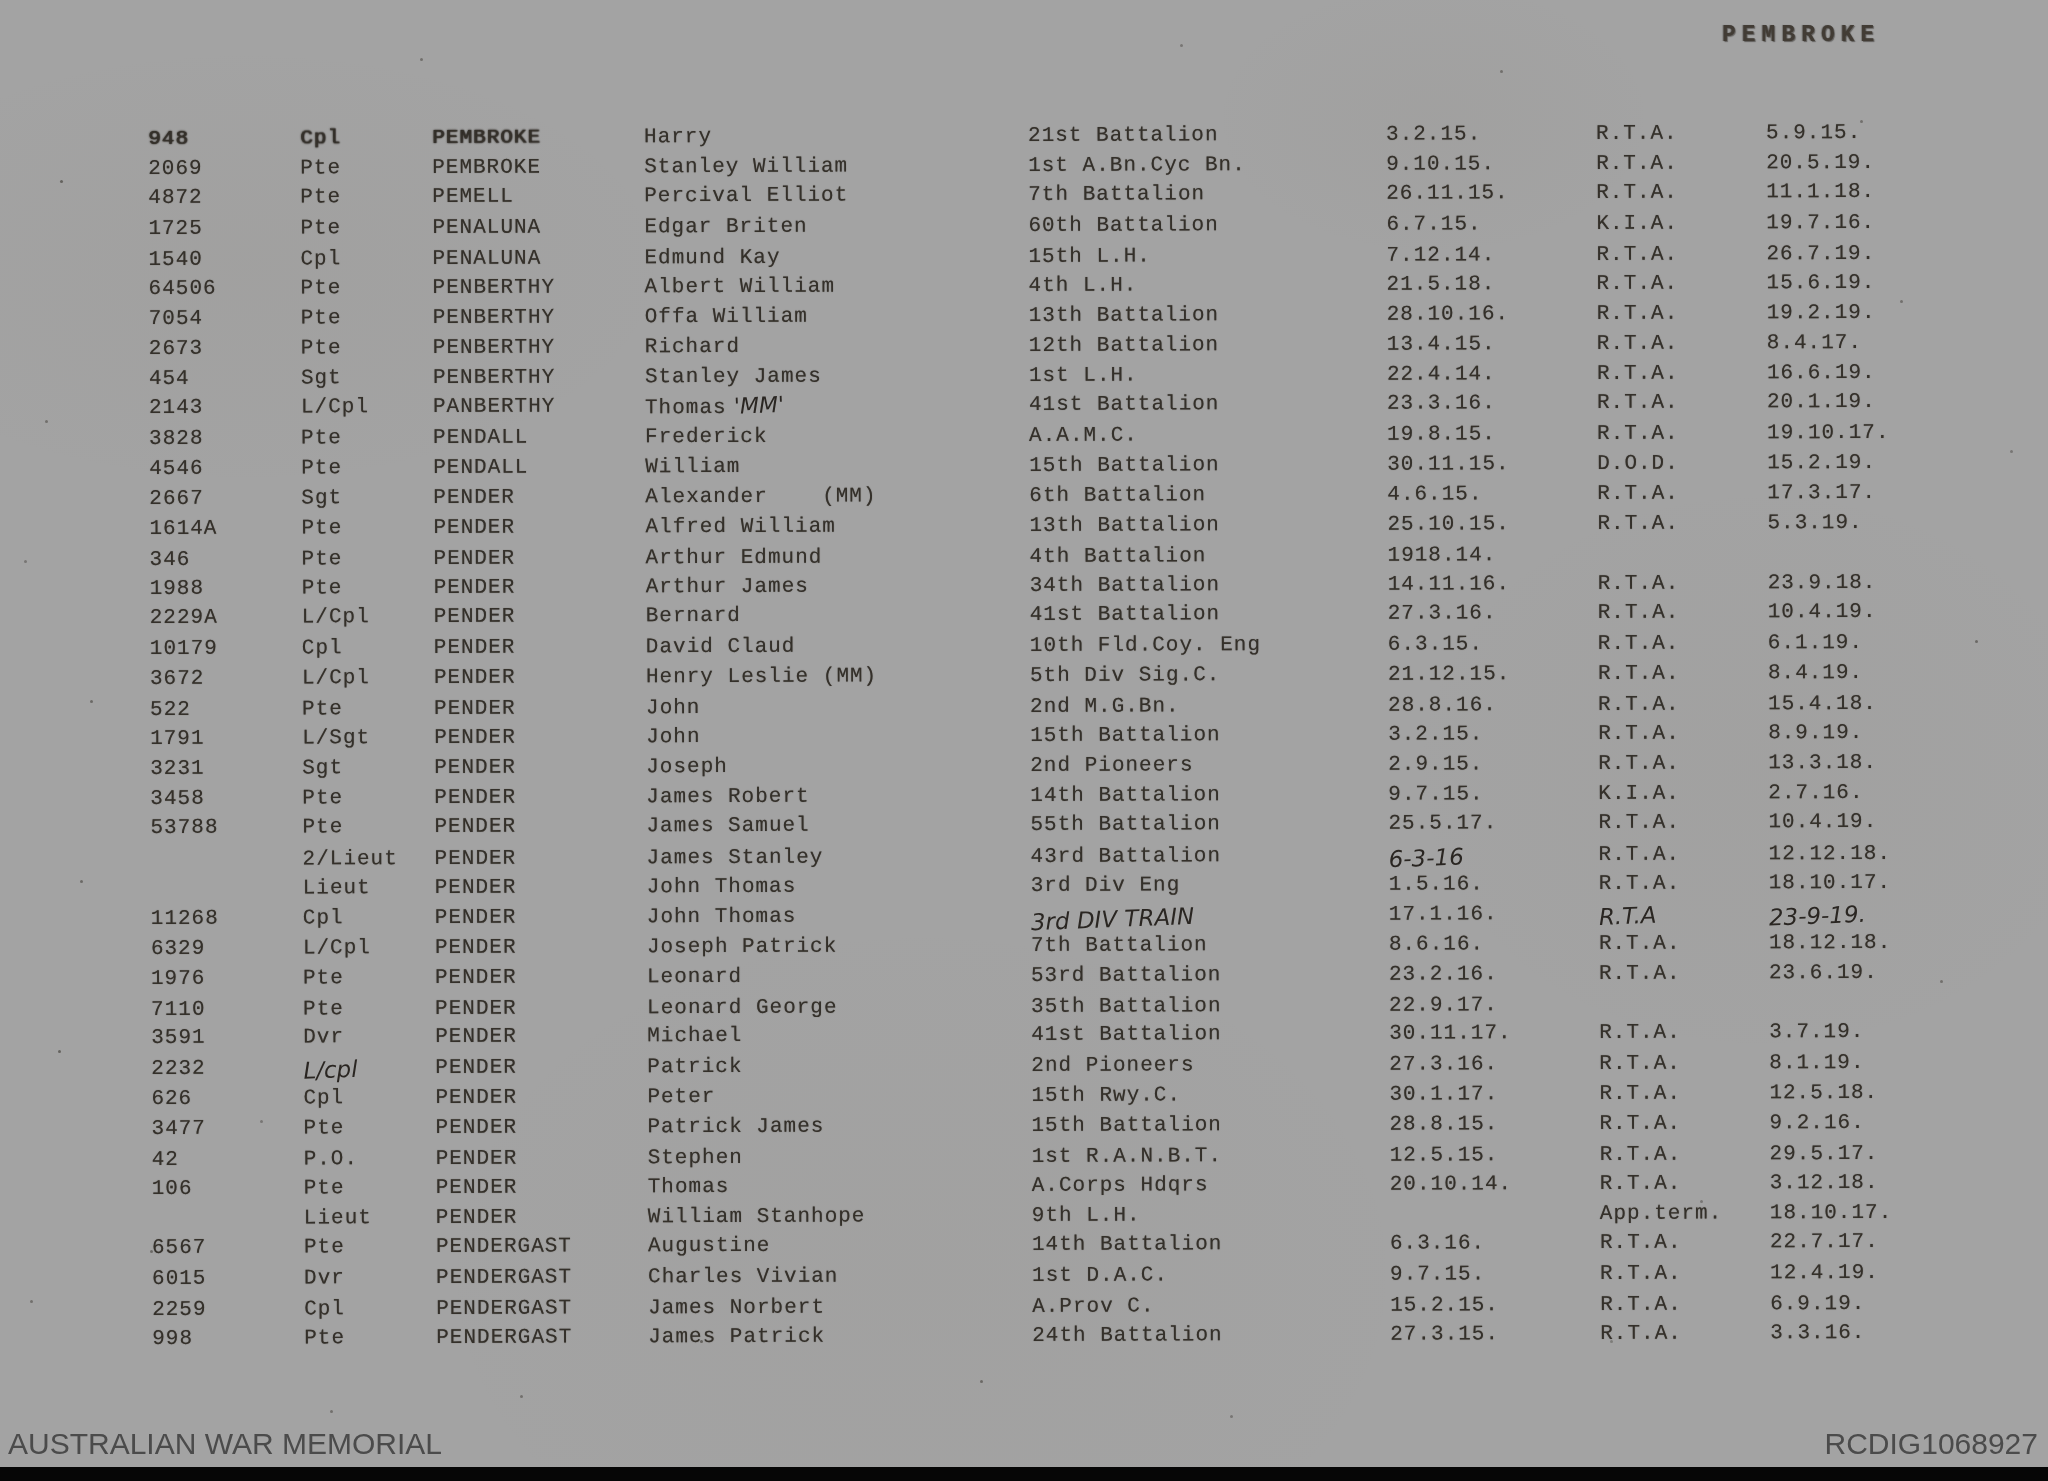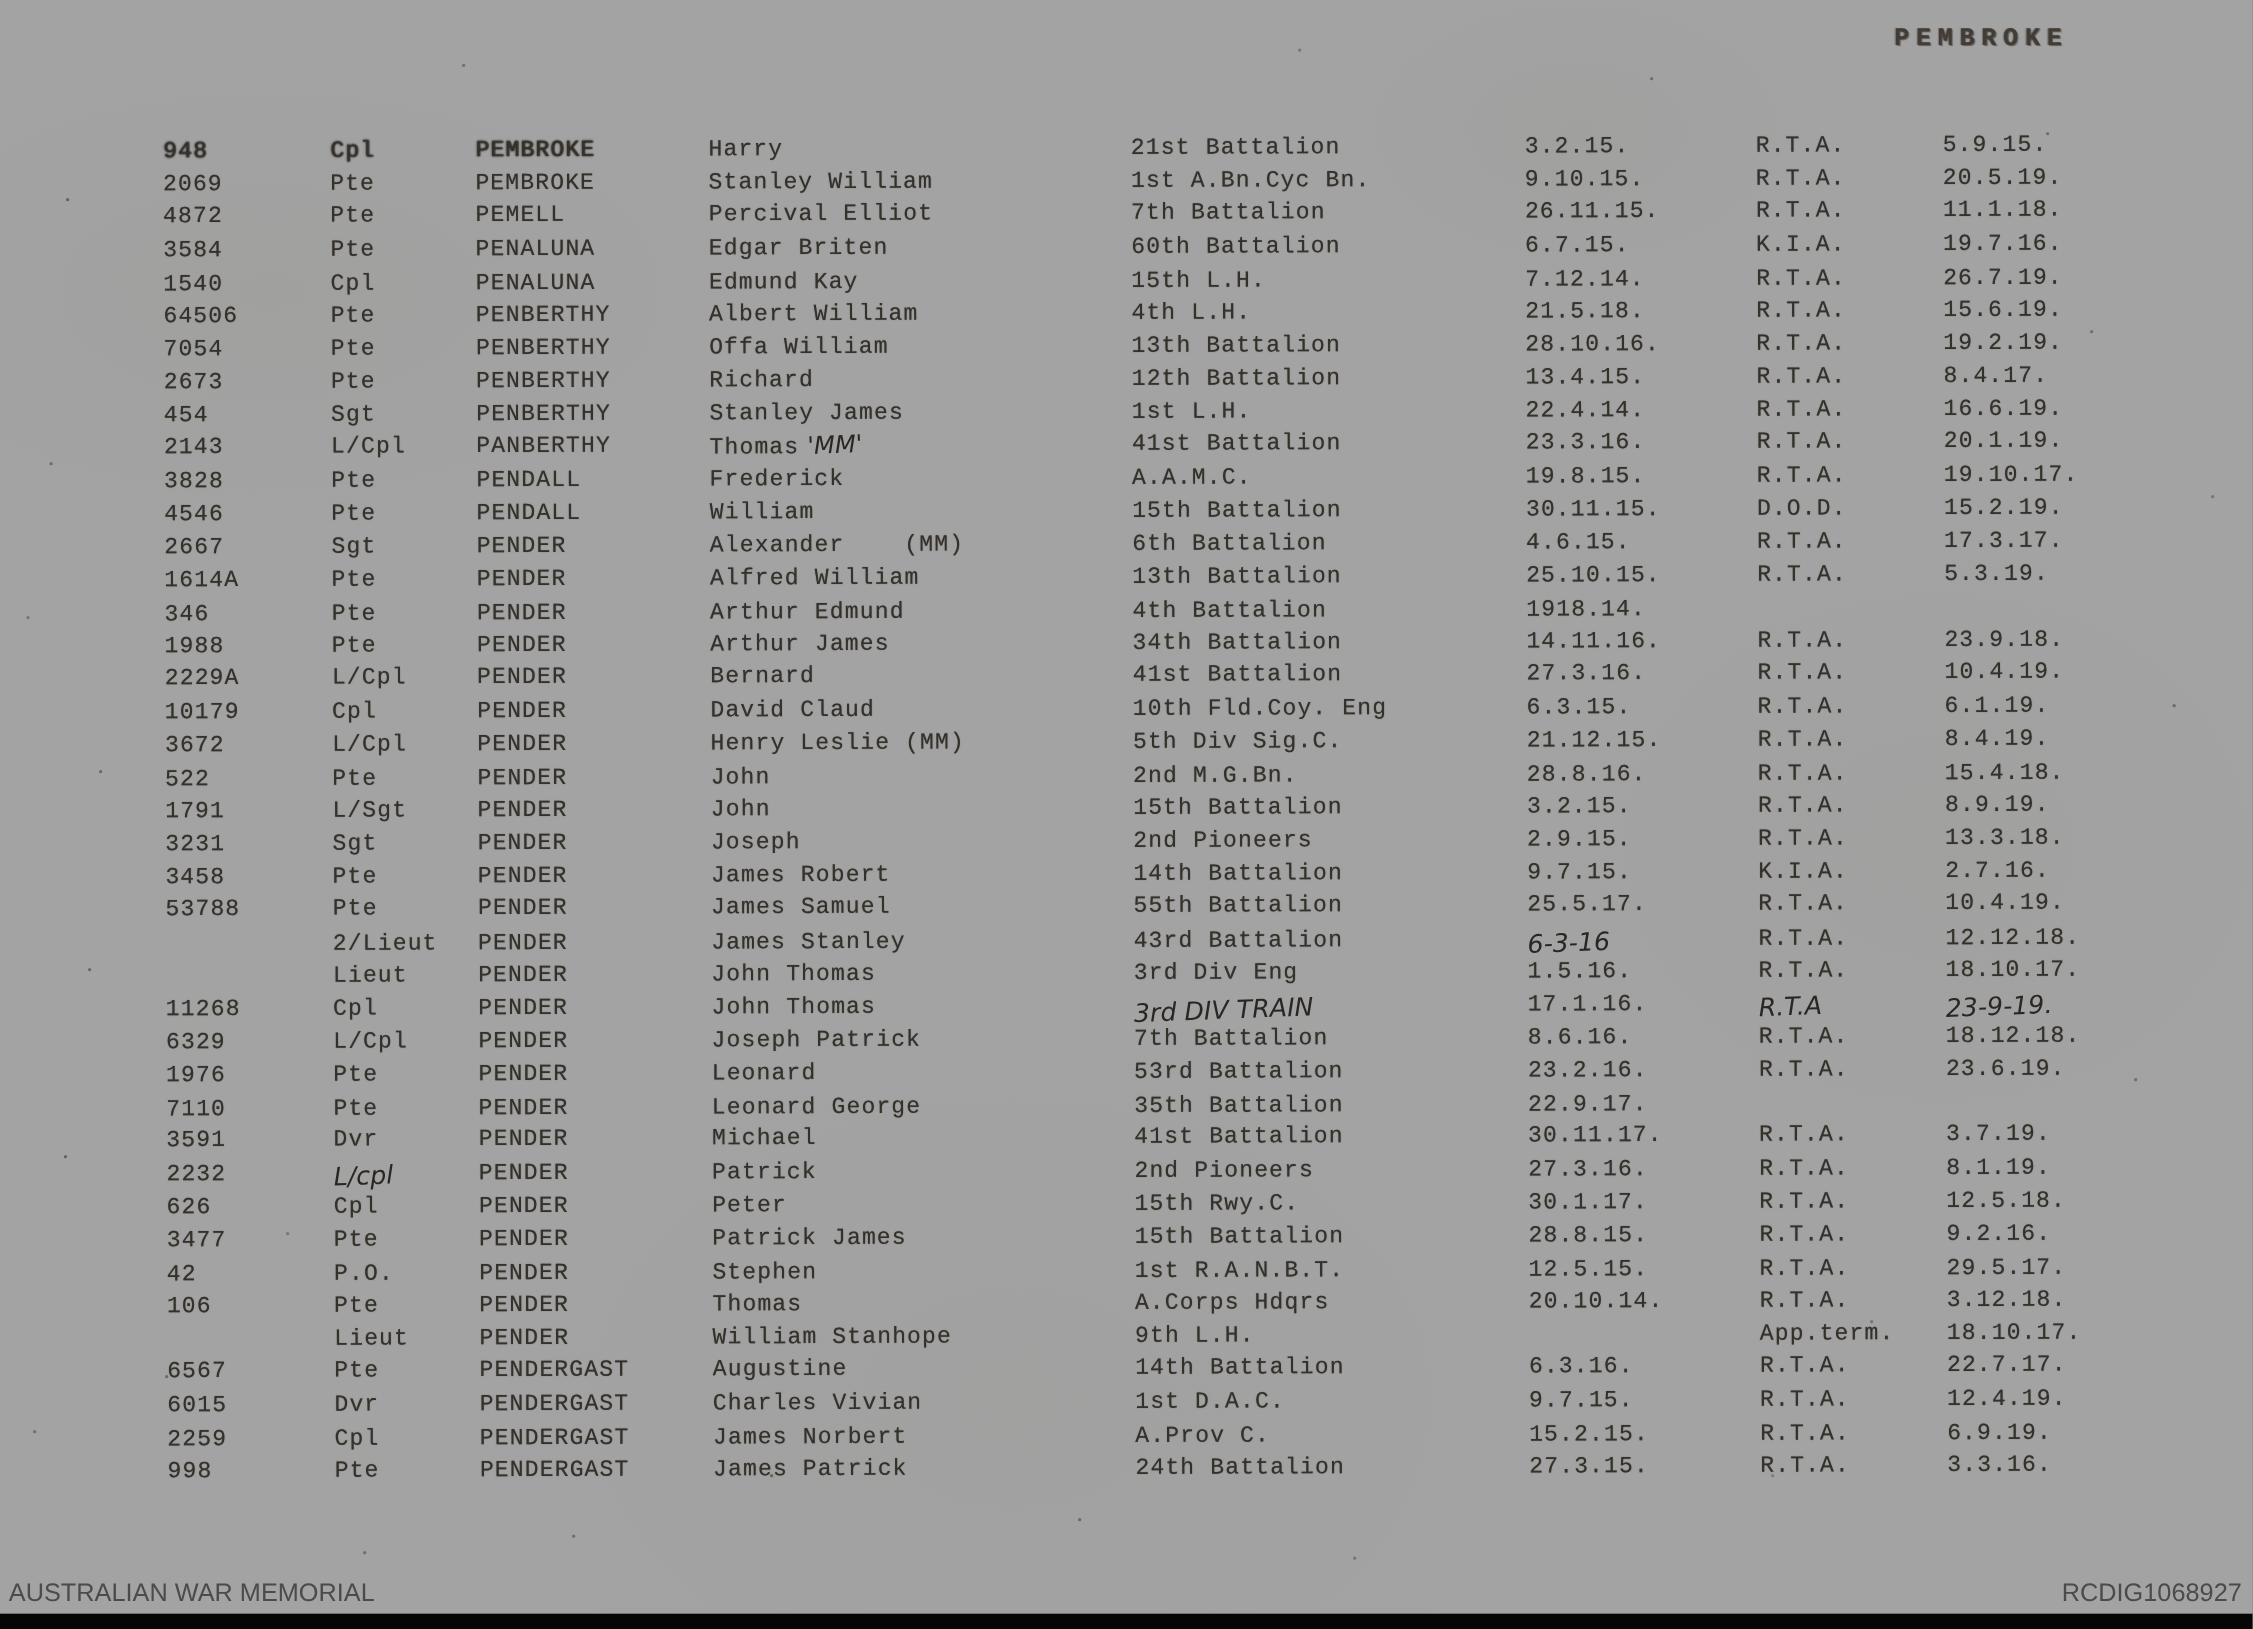--- a/index.html
+++ b/index.html
@@ -54,21 +54,21 @@
     font-size:23px; letter-spacing:0;
     display:inline-block; transform:rotate(-2deg);
     text-shadow:none; color:#2a2622;
   }
   .annot { font-size:22px; }
   .footer-text {
     position:absolute; left:0; right:0; bottom:20px;
     display:flex; justify-content:space-between; align-items:flex-end;
     padding:0 10px 0 8px;
     font-family:"Liberation Sans", sans-serif;
-    font-size:23px; color:#4b4b4b;
+    font-size:30px; color:#4b4b4b;
   }
   .footer-bar {
     position:absolute; left:0; bottom:0;
     width:100%; height:14px; background:#060606;
   }
   .specks {
     position:absolute; top:0; left:0;
     width:3px; height:3px; border-radius:50%;
     background:transparent;
     box-shadow:
@@ -119,21 +119,21 @@
         <span class="cell num">4872</span>
         <span class="cell rank">Pte</span>
         <span class="cell surname">PEMELL</span>
         <span class="cell given">Percival Elliot</span>
         <span class="cell unit">7th Battalion</span>
         <span class="cell d1">26.11.15.</span>
         <span class="cell fate">R.T.A.</span>
         <span class="cell d2">11.1.18.</span>
       </div>
       <div class="row">
-        <span class="cell num">3584</span>
+        <span class="cell num">1725</span>
         <span class="cell rank">Pte</span>
         <span class="cell surname">PENALUNA</span>
         <span class="cell given">Edgar Briten</span>
         <span class="cell unit">60th Battalion</span>
         <span class="cell d1">6.7.15.</span>
         <span class="cell fate">K.I.A.</span>
         <span class="cell d2">19.7.16.</span>
       </div>
       <div class="row">
         <span class="cell num">1540</span>

